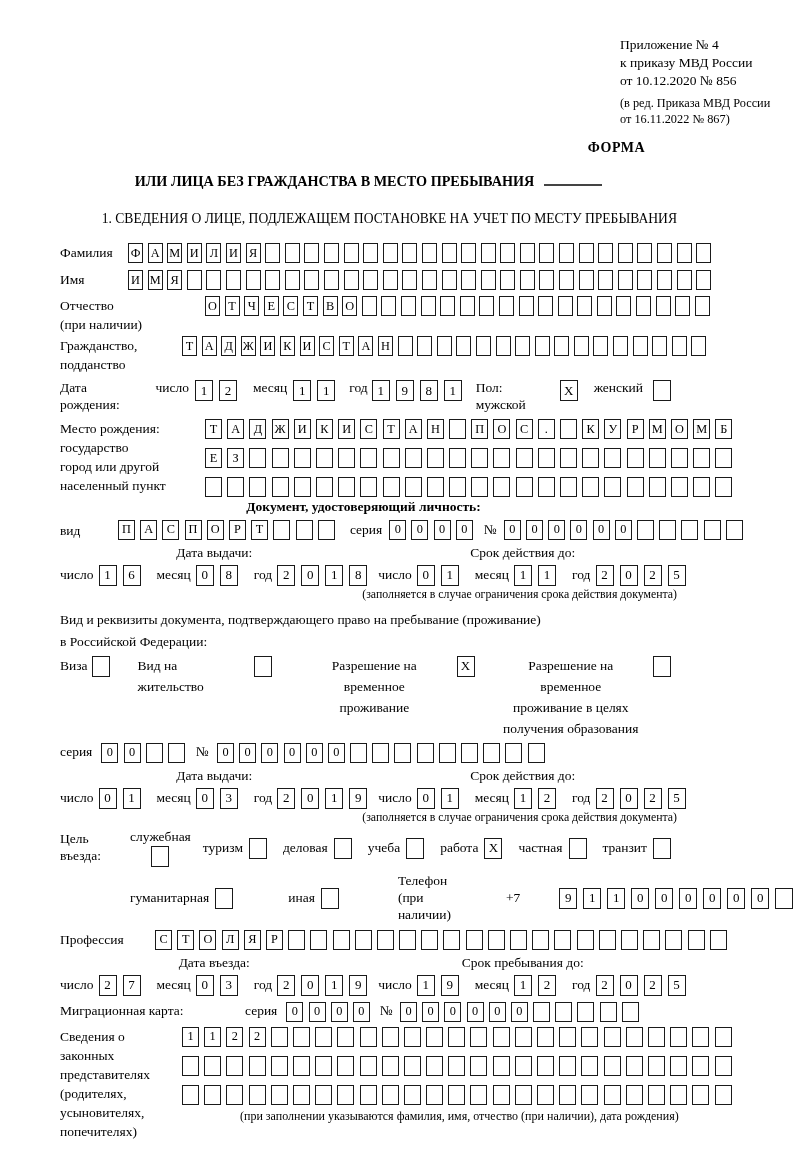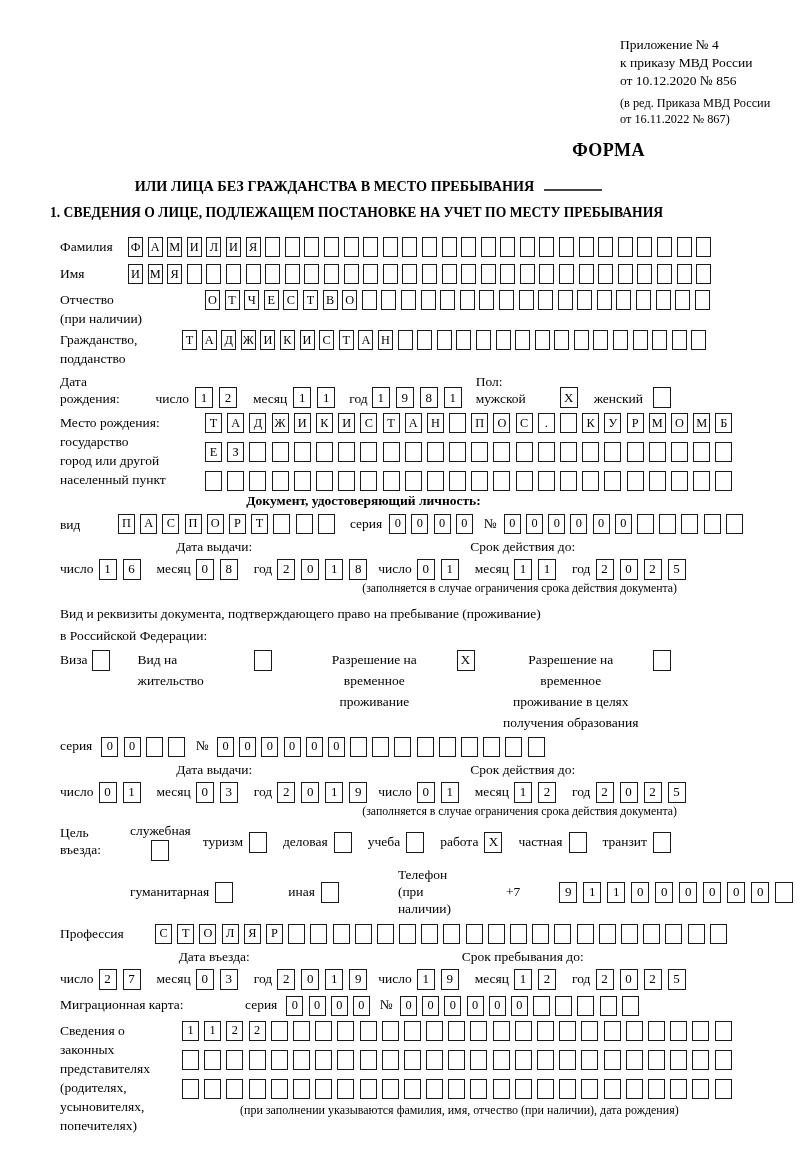--- a/index.html
+++ b/index.html
@@ -10,26 +10,26 @@
     font-family:"Liberation Serif","DejaVu Serif",serif;
     font-size:13.5px; line-height:1.25;
   }
   .page { padding:36px 10px 0 60px; width:687px; }
 
   
   .hdr { margin-left:560px; width:230px; }
   .hdr div { line-height:18px; }
   .hdr .small { font-size:12.3px; line-height:16px; }
   .hdr .gap { height:5px; }
-  .forma { text-align:right; padding-right:32px; font-weight:bold; margin-top:12px; font-size:18px; letter-spacing:.5px; }
+  .forma { text-align:right; padding-right:32px; font-weight:bold; margin-top:12px; font-size:14px; letter-spacing:.5px; }
 
   .title { text-align:center; font-weight:bold; font-size:14.2px; margin-top:13px; line-height:22px; }
   .blank-line { display:inline-block; width:58px; border-bottom:2px solid #444; height:12px; margin-left:10px; }
 
-  .section-h { font-weight:bold; font-size:13.6px; margin-top:8px; text-align:left; margin-left:-10px; }
+  .section-h { font-weight:normal; font-size:13.6px; margin-top:19px; text-align:right; margin-left:-10px; }
 
   
   .boxes { display:flex; flex-wrap:nowrap; flex:none; }
   .cb {
     display:inline-flex; align-items:center; justify-content:center;
     width:15px; height:20px; border:1.6px solid #1a1a1a; margin-right:4.6px;
     font-size:12.3px; flex:none; background:#fff;
   }
   .boxes.lg .cb { width:17px; margin-right:5.2px; }
   .boxes.dg .cb { width:18px; height:21px; margin-right:6px; font-size:13px; }
@@ -225,21 +225,21 @@
         <span class="cb"></span>
         <span class="cb"></span>
         <span class="cb"></span>
         <span class="cb"></span>
         <span class="cb"></span>
         <span class="cb"></span>
         <span class="cb"></span>
       </div>
   </div>
 
-  <div class="frow" style="margin-top:6px; align-items:flex-end;">
+  <div class="frow" style="margin-top:6px; align-items:flex-start;">
     <span>Дата рождения:</span>
     <span class="wl" style="margin-left:8px; margin-right:6px;">число</span>
     <span class="boxes dg">
         <span class="cb">1</span>
         <span class="cb">2</span>
       </span>
     <span class="wl" style="margin-left:10px; margin-right:6px;">месяц</span>
     <span class="boxes dg">
         <span class="cb">1</span>
         <span class="cb">1</span>

